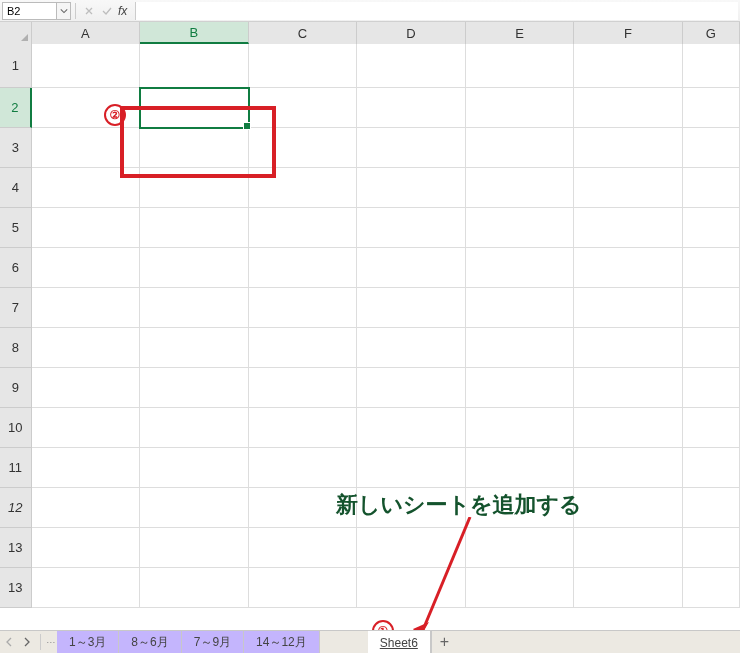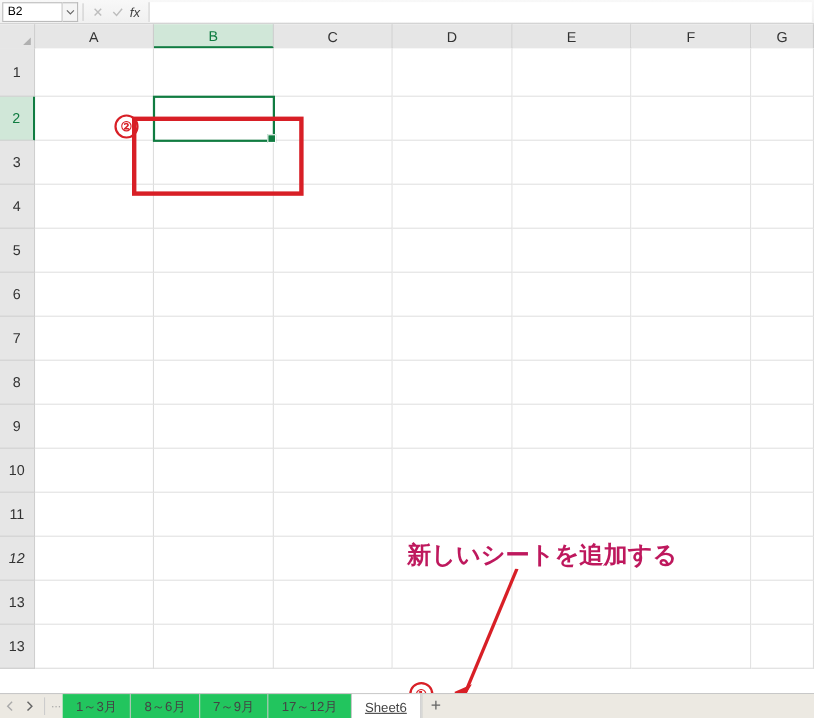--- a/index.html
+++ b/index.html
@@ -110,45 +110,45 @@
       display:flex; align-items:stretch;
     }
     .nav-btn {
       width:18px; display:flex;align-items:center;justify-content:center;
       color:#888; font-size:11px;
     }
     .nav-btn.enabled{ color:#444; }
     .tab {
       padding:0 12px; display:flex;align-items:center;
       border-right:1px solid #c8c8c8;
-      font-size:12px; color:#444; background:#22c55e;
+      font-size:12px; color:#444; background:#c4b5fd;
       height:23px;
     }
     .tab.active {
       background:#fff; border-top:1px solid #ccc;
       position:relative; top:-1px; height:24px;
       text-decoration: underline;
+      margin-left: 48px;
     }
     .add-sheet {
       width:26px;display:flex;align-items:center;justify-content:center;
       font-size:16px; color:#666; font-weight:300;
       border-left:1px solid #c8c8c8;
     }
     .tab-spacer{flex:1; background:#ece9e2;}
 
     
     .anno-box {
       position:absolute; border:4px solid #d81f26;
       pointer-events:none;
     }
     .anno-text {
-      position:absolute; color:#be185d; font-size:22px;
+      position:absolute; color:#14532d; font-size:22px;
       font-weight:600; pointer-events:none;
       font-family: 'MS PGothic','Hiragino Sans',sans-serif;
-      margin-left: 34px;
     }
     .anno-circle {
       position:absolute; border:2px solid #d81f26; border-radius:50%;
       width:22px; height:22px;
       display:flex;align-items:center;justify-content:center;
       color:#d81f26; font-size:12px; font-weight:600;
       pointer-events:none; background:rgba(255,255,255,0);
     }
     .anno-arrow { position:absolute; pointer-events:none; }
   </style>
@@ -366,17 +366,17 @@
       </svg>
   </div>
   <div class="divider-v" style="margin:3px 4px"></div>
   <div class="nav-btn" style="width:12px;">
     <span style="writing-mode:vertical-lr;font-size:9px;color:#999;">⋮</span>
   </div>
 
 <div class="tab">1～3月</div>
     <div class="tab">8～6月</div>
     <div class="tab">7～9月</div>
-    <div class="tab">17～12月</div>
+    <div class="tab">14～12月</div>
     <div class="tab active">Sheet6</div>
     <div class="add-sheet">+</div>
     <div class="tab-spacer"></div>
   </div>
 
 </body></html>

